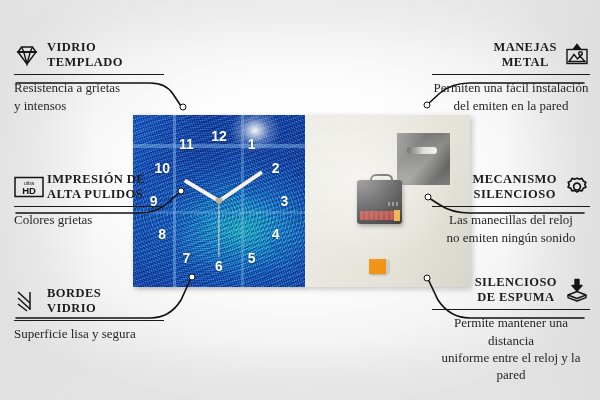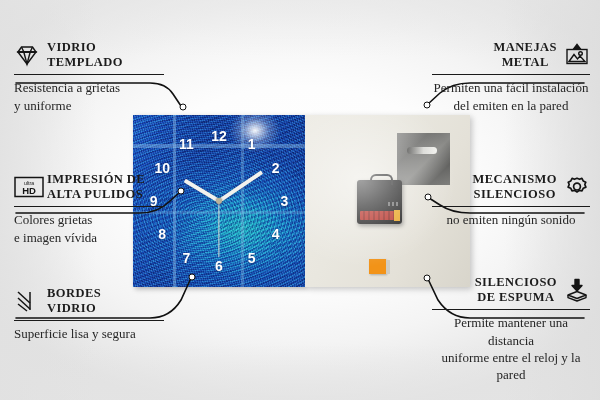--- a/index.html
+++ b/index.html
@@ -179,42 +179,41 @@
         </svg>
       </span>
       <div class="titles">
         <div>VIDRIO</div>
         <div>TEMPLADO</div>
       </div>
     </div>
     <div class="rule"></div>
     <div class="desc">
       <div>Resistencia a grietas</div>
-      <div>y uniforme</div>
+      <div>y intensos</div>
     </div>
   </div>
 
   <div class="feat left f-ml">
     <div class="head">
       <span class="ic">
         <svg viewBox="0 0 30 24" width="30" height="24">
           <rect x="1" y="2.5" width="28" height="19" fill="none" stroke="#141414" stroke-width="1.5"></rect>
           <text x="15" y="10" text-anchor="middle" font-family="Liberation Sans, sans-serif" font-size="5.2" fill="#141414">ultra</text>
           <text x="15" y="19" text-anchor="middle" font-family="Liberation Sans, sans-serif" font-size="9.5" font-weight="bold" fill="#141414">HD</text>
         </svg>
       </span>
       <div class="titles">
         <div>IMPRESIÓN DE</div>
         <div>ALTA PULIDOS</div>
       </div>
     </div>
     <div class="rule"></div>
     <div class="desc">
       <div>Colores grietas</div>
-      <div>e imagen vívida</div>
     </div>
   </div>
 
   <div class="feat left f-bl">
     <div class="head">
       <span class="ic">
         <svg viewBox="0 0 26 24" width="26" height="24" fill="none" stroke="#141414" stroke-width="1.5">
           <path d="M4,3 L16,14"></path>
             <path d="M4,9 L16,20"></path>
           <path d="M4,15 L13,22"></path>
@@ -262,20 +261,21 @@
       </div>
       <span class="ic">
         <svg viewBox="0 0 26 24" width="26" height="24" fill="none" stroke="#141414" stroke-width="1.7" stroke-linejoin="round">
           <path d="M13,3.2 l2.6,1.1 2.3,-1.0 1.3,2.6 2.6,1.3 -1.0,2.3 1.1,2.6 -2.6,1.1 -1.3,2.6 -2.6,-0.4 -2.4,1.6 -2.4,-1.6 -2.6,0.4 -1.3,-2.6 -2.6,-1.1 1.1,-2.6 -1.0,-2.3 2.6,-1.3 1.3,-2.6 2.3,1.0 Z"></path>
           <circle cx="13" cy="11.6" r="3.4"></circle>
         </svg>
       </span>
     </div>
     <div class="rule"></div>
     <div class="desc">
+      <div>Las manecillas del reloj</div>
       <div>no emiten ningún sonido</div>
     </div>
   </div>
 
   <div class="feat right f-br">
     <div class="head">
       <div class="titles">
         <div>SILENCIOSO</div>
         <div>DE ESPUMA</div>
       </div>

